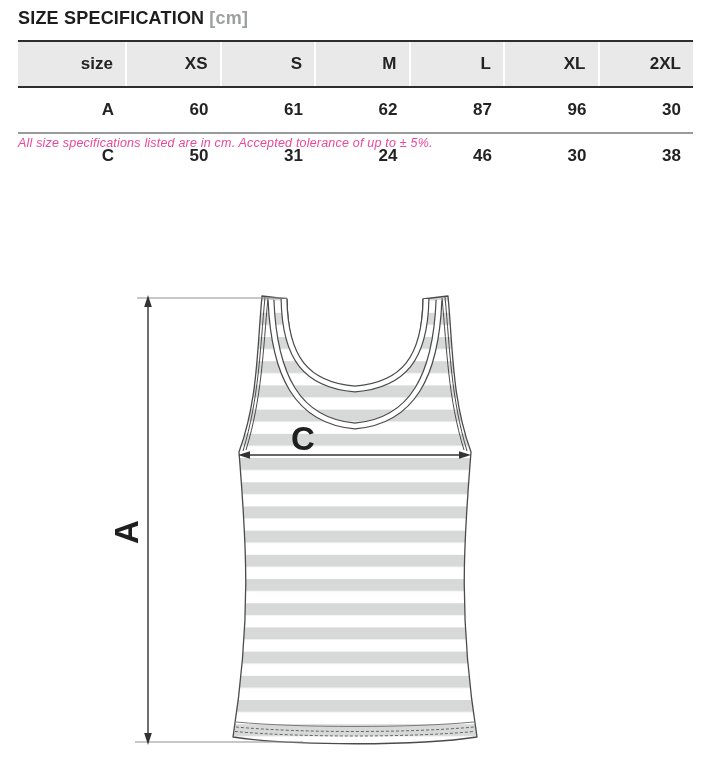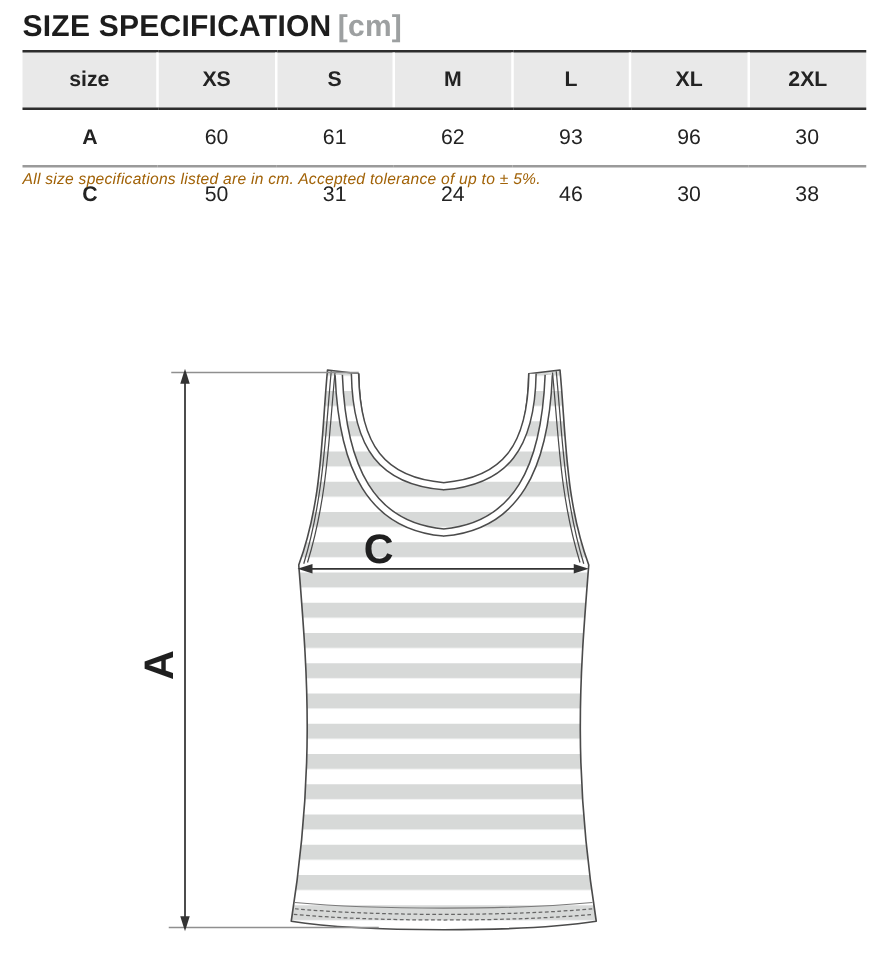--- a/index.html
+++ b/index.html
@@ -3,47 +3,47 @@
 <meta charset="utf-8">
 <style>
   * { margin:0; padding:0; box-sizing:border-box; }
   html,body { background:#ffffff; }
   body { font-family:"Liberation Sans", sans-serif; }
   .canvas {
     position:relative; width:711px; height:780px; background:#fff; overflow:hidden;
   }
   .page-title {
     position:absolute; left:18px; top:8px;
-    font-size:24px; font-weight:700; color:#1d1d1d; letter-spacing:.2px;
+    font-size:18px; font-weight:700; color:#1d1d1d; letter-spacing:.2px;
     white-space:nowrap;
   }
   .page-title .unit { color:#9da0a1; margin-left:5px; font-weight:700; }
 
   table.spec {
     position:absolute; left:18px; top:40px; width:675px;
     border-collapse:collapse; table-layout:fixed;
   }
   table.spec col.c0 { width:16%; }
   table.spec th, table.spec td {
-    text-align:center; vertical-align:middle;
+    text-align:right; vertical-align:middle;
     font-size:17px; color:#232323; padding:12px;
   }
   table.spec thead th {
     background:#e9e9e9; height:30px; font-weight:700;
     border-top:2px solid #2d2d2d; border-bottom:2px solid #2d2d2d;
   }
   table.spec thead th + th { border-left:2px solid #ffffff; }
   table.spec thead th.size-label { font-weight:600; }
-  table.spec tbody td { height:31px; font-weight:400; background:#fff; }
+  table.spec tbody td { height:31px; font-weight:700; background:#fff; }
   table.spec tbody td.row-label { font-weight:700; }
   table.spec tbody tr.sep td { border-bottom:2px solid #9a9a9a; }
 
   .note {
     position:absolute; left:18px; top:136px;
-    font-size:12.5px; font-style:italic; color:#a16207; letter-spacing:.2px;
+    font-size:12.5px; font-style:italic; color:#ec4899; letter-spacing:.2px;
     white-space:nowrap;
   }
 
   svg.diagram { position:absolute; left:0; top:280px; display:block; }
 </style>
 </head>
 <body>
 
 <div class="canvas">
 
@@ -71,21 +71,21 @@
         <th>XL</th>
         <th>2XL</th>
       </tr>
     </thead>
     <tbody>
       <tr class="sep">
         <td class="row-label">A</td>
         <td>60</td>
         <td>61</td>
         <td>62</td>
-        <td>93</td>
+        <td>87</td>
         <td>96</td>
         <td>30</td>
       </tr>
       <tr>
         <td class="row-label">C</td>
         <td>50</td>
         <td>31</td>
         <td>24</td>
         <td>46</td>
         <td>30</td>

